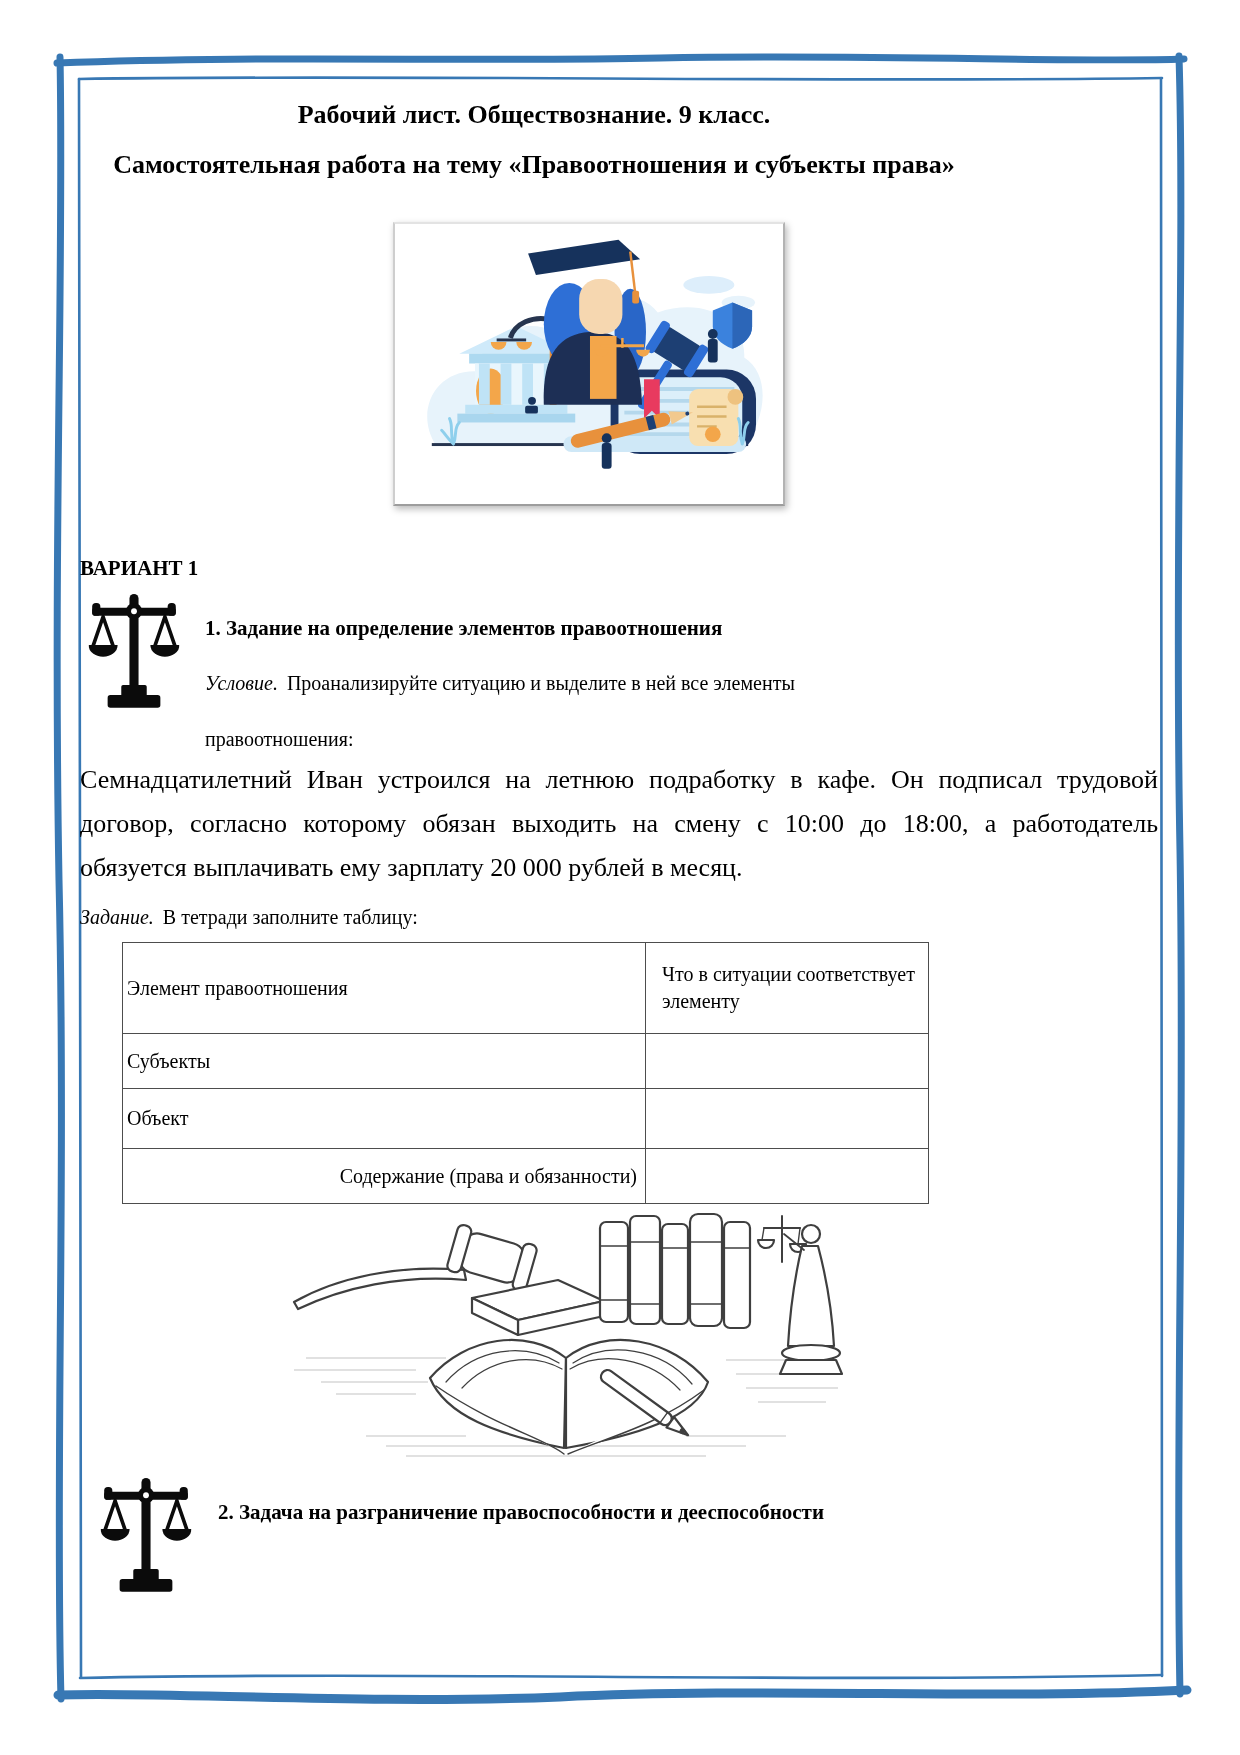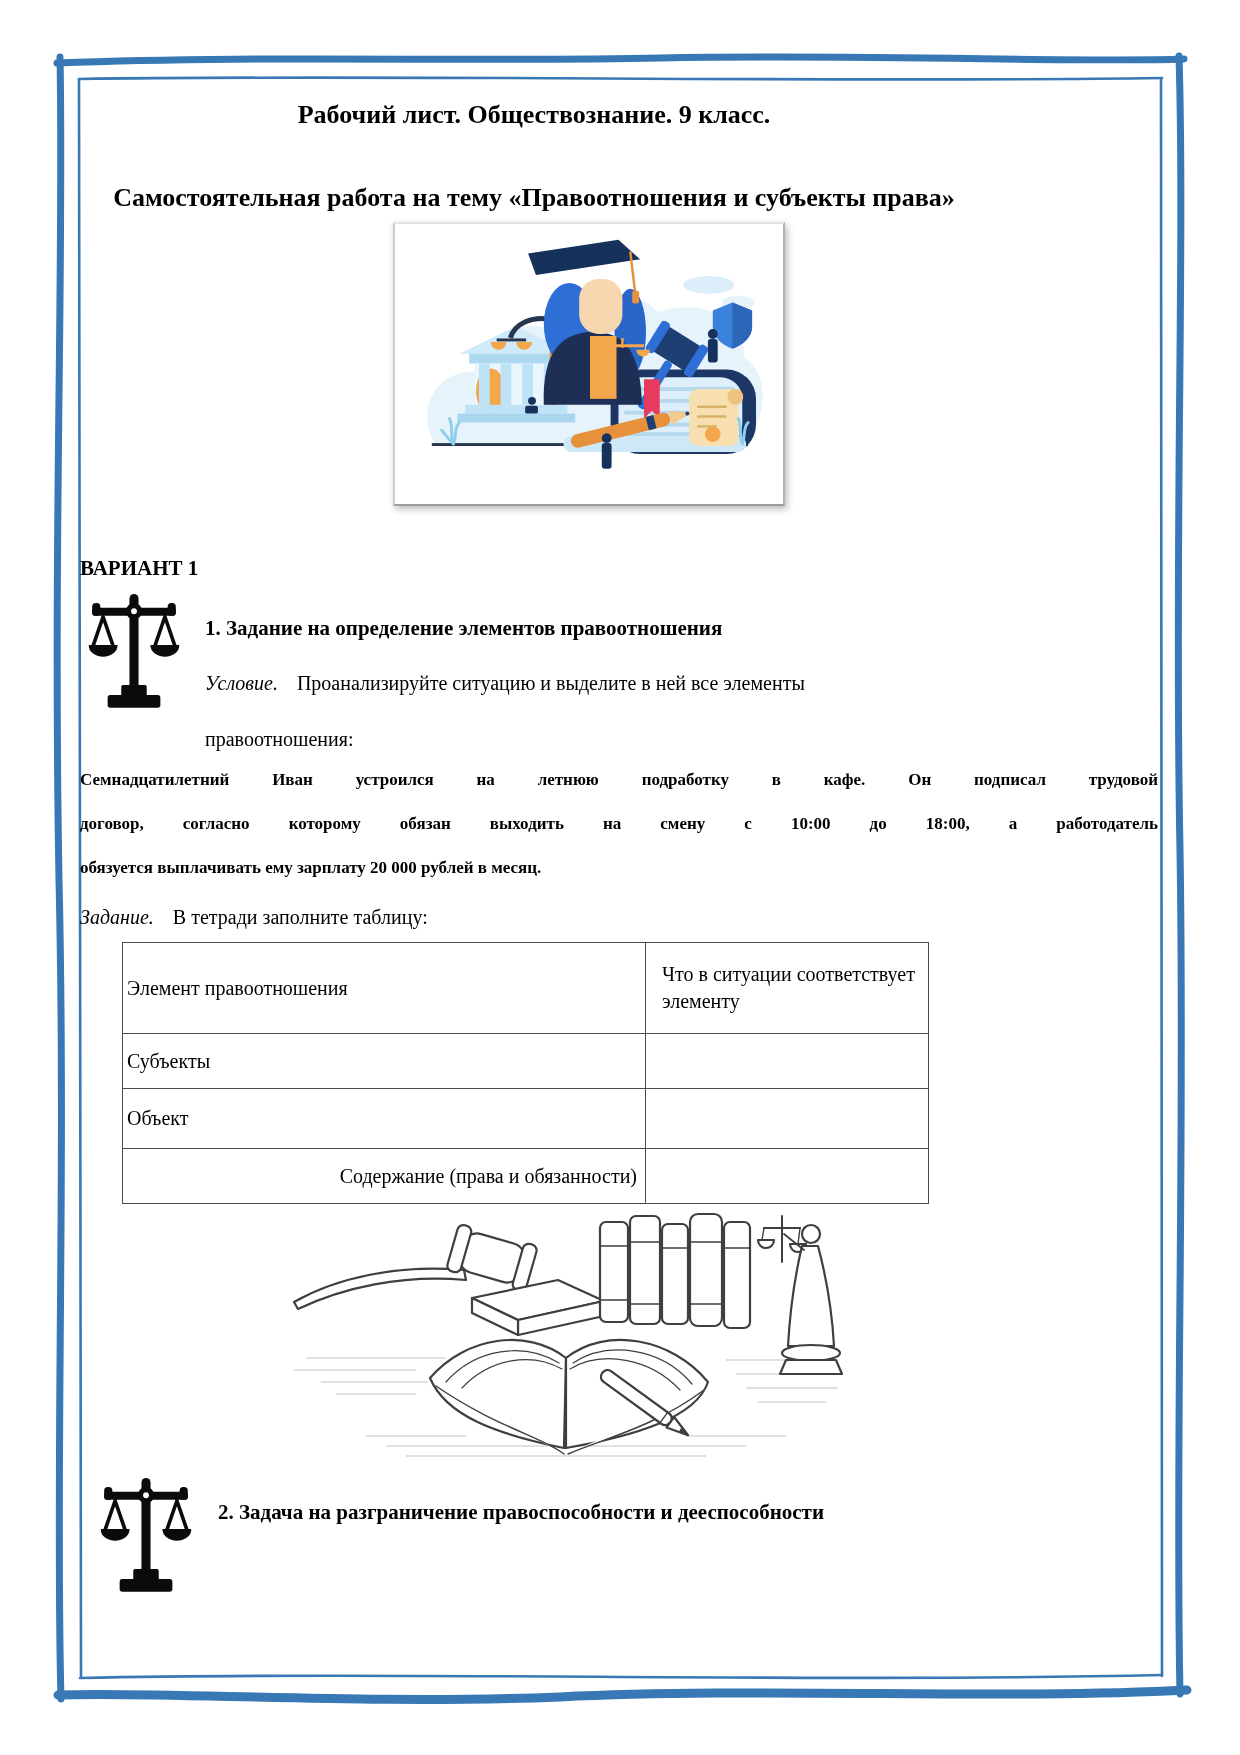--- a/index.html
+++ b/index.html
@@ -5,21 +5,21 @@
   html,body { margin:0; padding:0; background:#ffffff; }
   .page {
     position:relative; width:1240px; height:1755px; margin:0 auto;
     background:#ffffff; overflow:hidden;
     font-family:"Liberation Serif","DejaVu Serif",serif; color:#000;
   }
   .border-svg { position:absolute; left:0; top:0; width:1240px; height:1755px; pointer-events:none; }
 
   .title { position:absolute; left:80px; width:908px; text-align:center; font-weight:bold; font-size:26px; white-space:nowrap; }
   .t1 { top:100px; }
-  .t2 { top:150px;margin-top:33px; }
+  .t2 { top:150px; }
 
   .illus1-frame {
     position:absolute; left:393px; top:222px; width:388px; height:280px; background:#fff;
     border:2px solid; border-color:#e3e3e3 #b3b3b3 #9d9d9d #cecece;
     box-shadow:2px 3px 7px rgba(0,0,0,.28);
   }
   .illus1-frame svg { width:100%; height:100%; display:block; }
 
   .variant { position:absolute; left:80px; top:556px; width:1080px; text-align:left; font-weight:bold; font-size:21px; }
 
@@ -29,23 +29,23 @@
   .scales svg { width:100%; height:100%; display:block; }
 
   .task-heading { position:absolute; font-weight:bold; font-size:21px; white-space:nowrap; }
   .task1-h { left:205px; top:616px; }
   .task2-h { left:218px; top:1500px; }
 
   .body-line { position:absolute; font-size:20px; white-space:nowrap; }
   .cond1 { left:205px; top:672px; }
   .cond2 { left:205px; top:728px; }
   .zad   { left:80px;  top:906px; }
-  .it    { font-style:italic; margin-right:19px; }
-
-  .situation { position:absolute; left:80px; top:758px; width:1078px; font-weight:bold; font-size:17px; }
+  .it    { font-style:italic; margin-right:9px; }
+
+  .situation { position:absolute; left:80px; top:758px; width:1078px; font-weight:normal; font-size:26px; }
   .jline { line-height:44px; text-align:justify; text-align-last:justify; }
   .jline.last { text-align-last:left; }
 
   table.el { position:absolute; left:89px; top:942px; border-collapse:collapse; table-layout:fixed; background:#fff;margin-left:33px; }
   table.el td { border:1px solid #4d4d4d; font-size:20px; vertical-align:middle; padding:2px 8px 2px 4px; }
   table.el td.c2 { padding-left:16px; line-height:1.35; }
   table.el tr.hdr td { height:86px; }
   table.el tr.r1 td { height:50px; }
   table.el tr.r2 td { height:55px; }
   table.el tr.r3 td { height:50px;text-align:right; }

